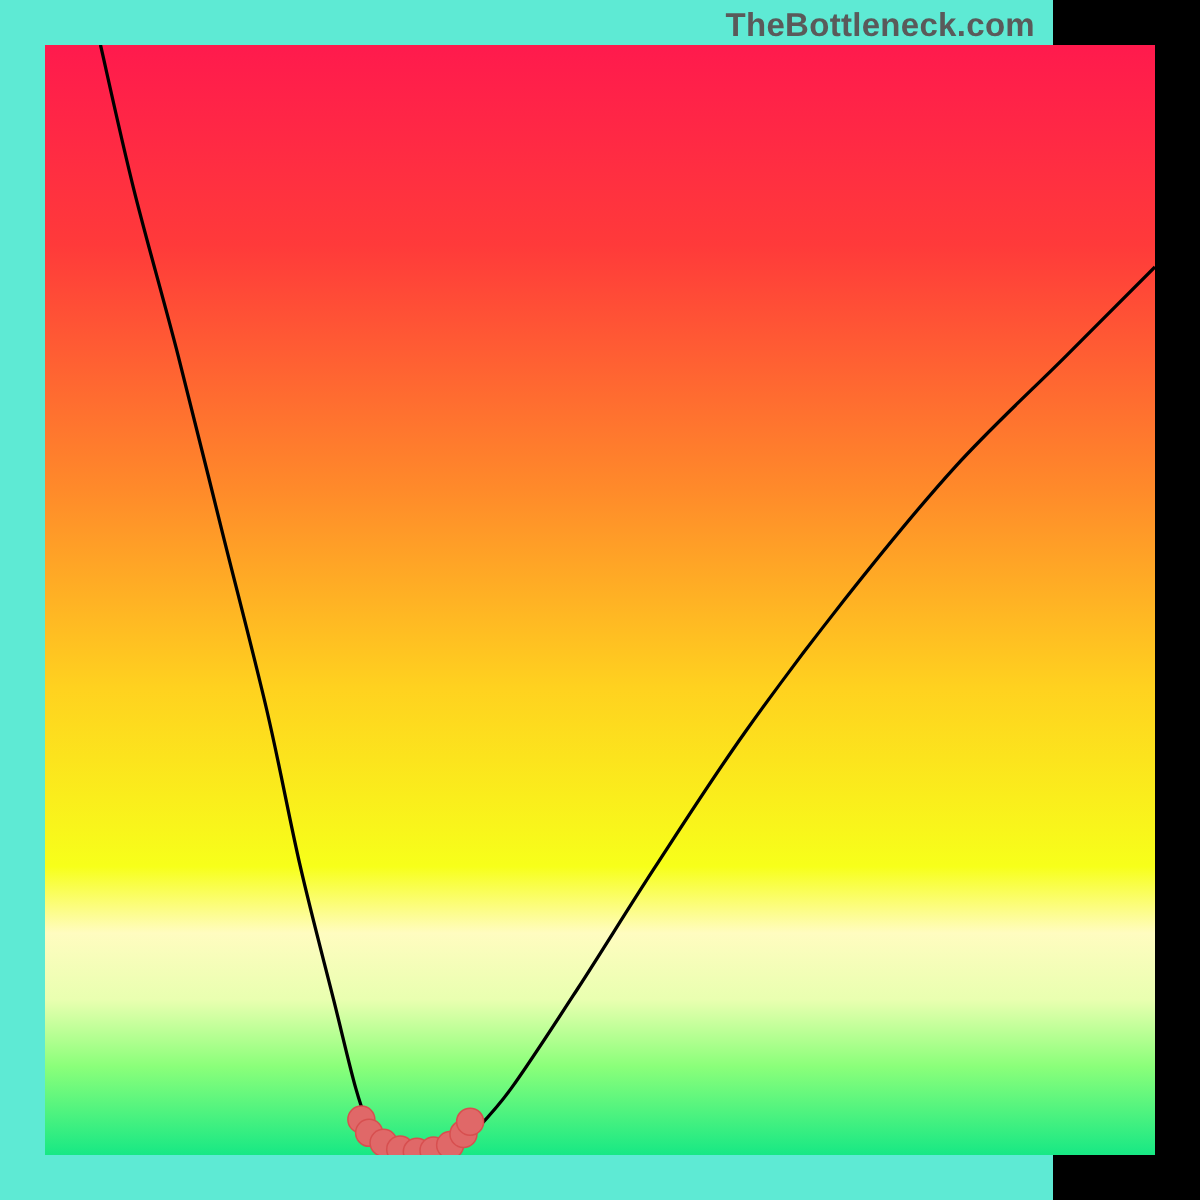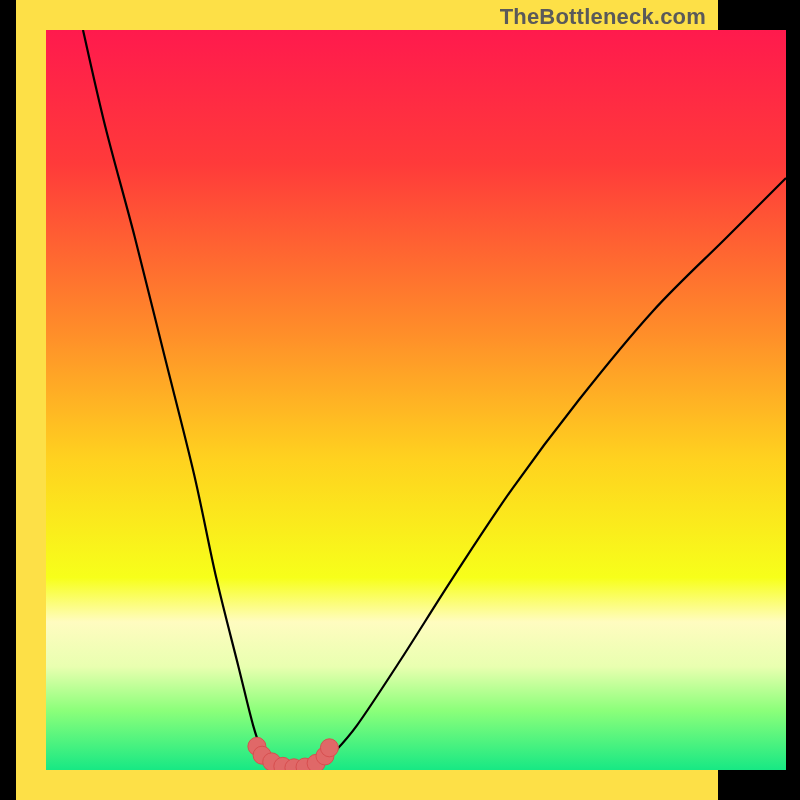--- a/index.html
+++ b/index.html
@@ -6,24 +6,24 @@
     margin: 0;
     padding: 0;
     width: 800px;
     height: 800px;
     background: #000;
     overflow: hidden;
   }
   .frame {
     position: absolute;
     top: 0;
-    left: 16px;
+    left: 0;
     width: 702px;
     height: 800px;
-    background: #fde047;
+    background: #5eead4;
   }
   .plot-area {
     position: absolute;
     left: 30px;
     top: 30px;
     width: 740px;
     height: 740px;
     overflow: hidden;
   }
   .gradient-bg {

